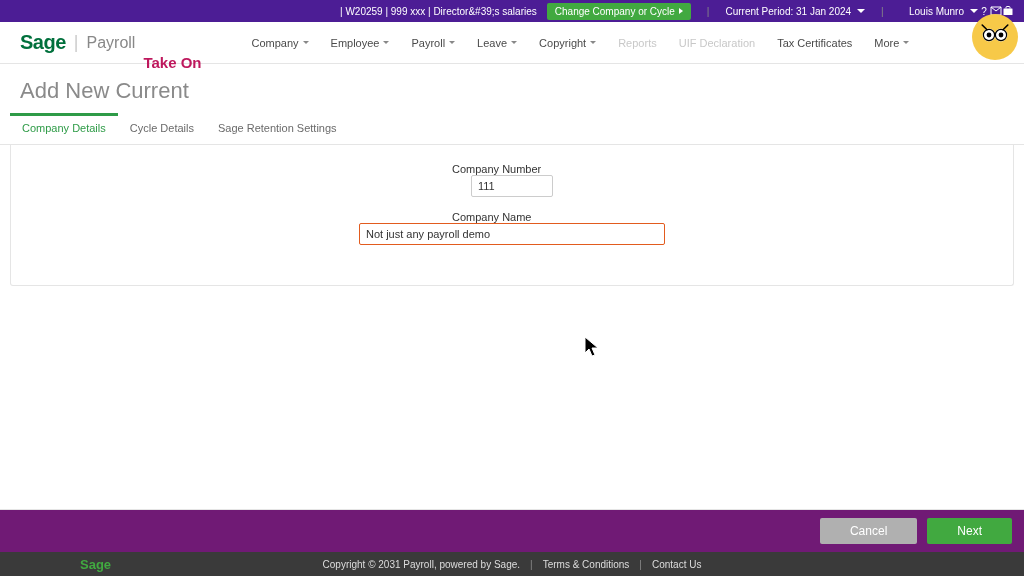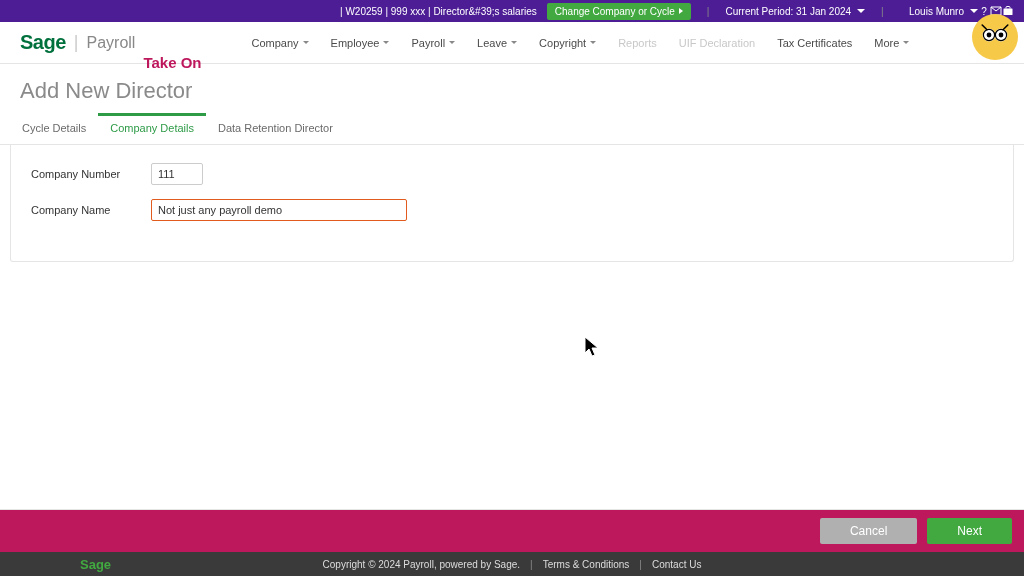--- a/index.html
+++ b/index.html
@@ -34,28 +34,28 @@
   .page-title { font-size: 22px; color: #8a8a8a; font-weight: 300; padding: 14px 20px 10px; }
 
   
   .tabs { display: flex; border-bottom: 1px solid #e5e5e5; padding: 0 10px; }
   .tabs .tab { padding: 8px 12px 10px; font-size: 11px; color: #6a6a6a; cursor: pointer; position: relative; }
   .tabs .tab.active { color: #2e9b47; }
   .tabs .tab.active::before { content: ""; position: absolute; top: -1px; left: 0; right: 0; height: 3px; background: #2e9b47; }
 
   
   .panel { border: 1px solid #e5e5e5; border-top: none; margin: 0 10px; background: #fff; border-radius: 0 0 3px 3px; padding: 18px 20px 26px; }
-  .form-row { display: flex; align-items: center; margin-bottom: 14px; }
+  .form-row { display: flex; align-items: center; margin-bottom: 14px; flex-direction: column; }
   .form-row label { width: 120px; font-size: 11px; color: #333; }
   .form-row input { font-size: 11px; padding: 4px 6px; border: 1px solid #ccc; border-radius: 2px; color: #333; }
-  .inp-number { width: 52px; }
-  .inp-name { width: 256px; border-color: #e25b1e !important; outline: none; }
-
-  
-  .action-bar { position: absolute; bottom: 24px; left: 0; right: 0; border-top: 1px solid #e5e5e5; padding: 8px 12px; display: flex; justify-content: flex-end; gap: 10px; background: #be185d; }
+  .inp-number { width: 82px; }
+  .inp-name { width: 306px; border-color: #e25b1e !important; outline: none; }
+
+  
+  .action-bar { position: absolute; bottom: 24px; left: 0; right: 0; border-top: 1px solid #e5e5e5; padding: 8px 12px; display: flex; justify-content: flex-end; gap: 10px; background: #701a75; }
   .btn { padding: 6px 30px; font-size: 12px; color: #fff; border: none; border-radius: 2px; cursor: pointer; }
   .btn-cancel { background: #b0b0b0; }
   .btn-next { background: #41a940; }
 
   
   .footer { position: absolute; bottom: 0; left: 0; right: 0; height: 24px; background: #3a3a3a; color: #ddd; font-size: 10px; display: flex; align-items: center; justify-content: center; gap: 10px; }
   .footer .sage-foot { position: absolute; left: 80px; color: #41a940; font-weight: 700; font-size: 13px; }
   .footer a { color: #ddd; text-decoration: none; cursor: pointer; }
   .footer .fsep { color: #888; }
 
@@ -141,47 +141,47 @@
     <span class="item">
         <span>Tax Certificates</span>
       </span>
     <span class="item">
         <span>More</span>
         <span class="caret-down"></span>
       </span>
   </div>
 </div>
 
-<div class="page-title">Add New Director</div>
+<div class="page-title">Add New Current</div>
 
 <div class="tabs">
+  <div class="tab active"><span>Company Details</span></div>
   <div class="tab"><span>Cycle Details</span></div>
-  <div class="tab active"><span>Company Details</span></div>
-  <div class="tab"><span>Data Retention Director</span></div>
+  <div class="tab"><span>Sage Retention Settings</span></div>
 </div>
 
 <div class="panel">
   <div class="form-row">
     <label>Company Number</label>
     <input class="inp-number" type="text" value="111" style="">
   </div>
   <div class="form-row">
     <label>Company Name</label>
     <input class="inp-name" type="text" value="Not just any payroll demo" style="">
   </div>
 </div>
 
 <div class="action-bar">
   <button class="btn btn-cancel">Cancel</button>
   <button class="btn btn-next">Next</button>
 </div>
 
 <div class="footer">
   <span class="sage-foot">Sage</span>
-  <span>Copyright © 2024 Payroll, powered by Sage.</span>
+  <span>Copyright © 2031 Payroll, powered by Sage.</span>
   <span class="fsep">|</span>
   <a>Terms &amp; Conditions</a>
   <span class="fsep">|</span>
   <a>Contact Us</a>
 </div>
 
 <div class="owl">
   <svg viewBox="0 0 100 100">
     <circle cx="50" cy="50" r="48" fill="#f7c948"></circle>
     <circle cx="35" cy="45" r="16" fill="#fff"></circle>

